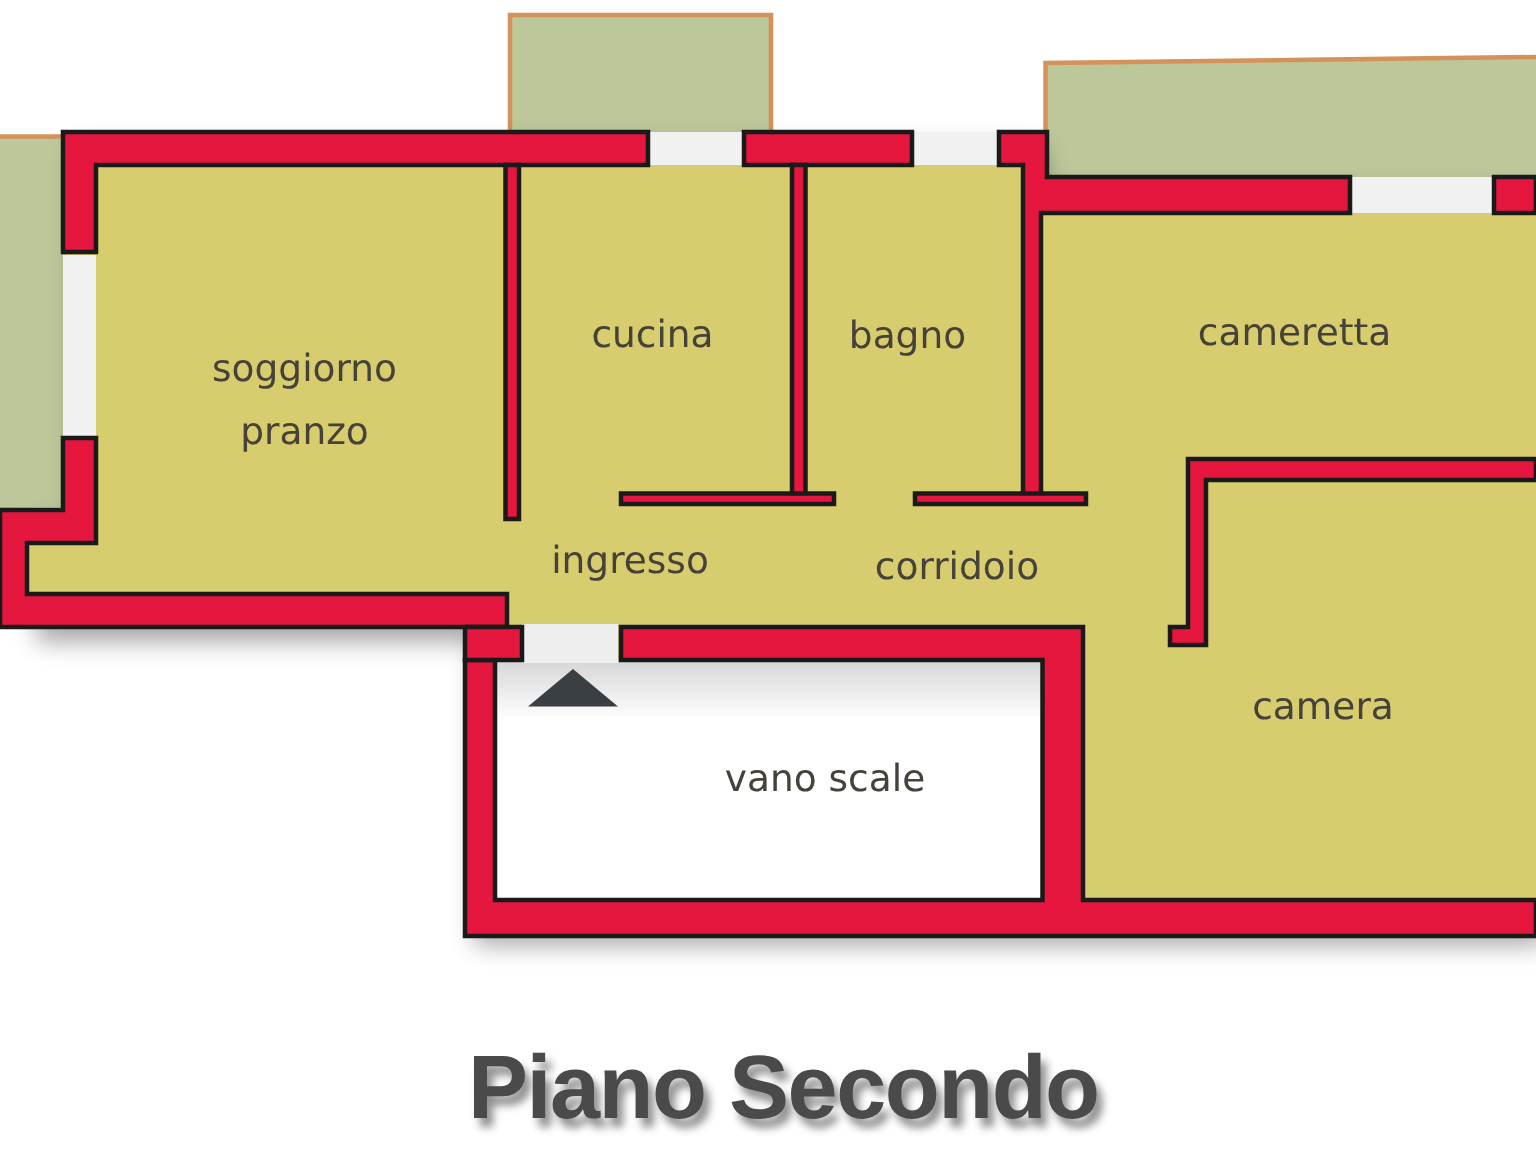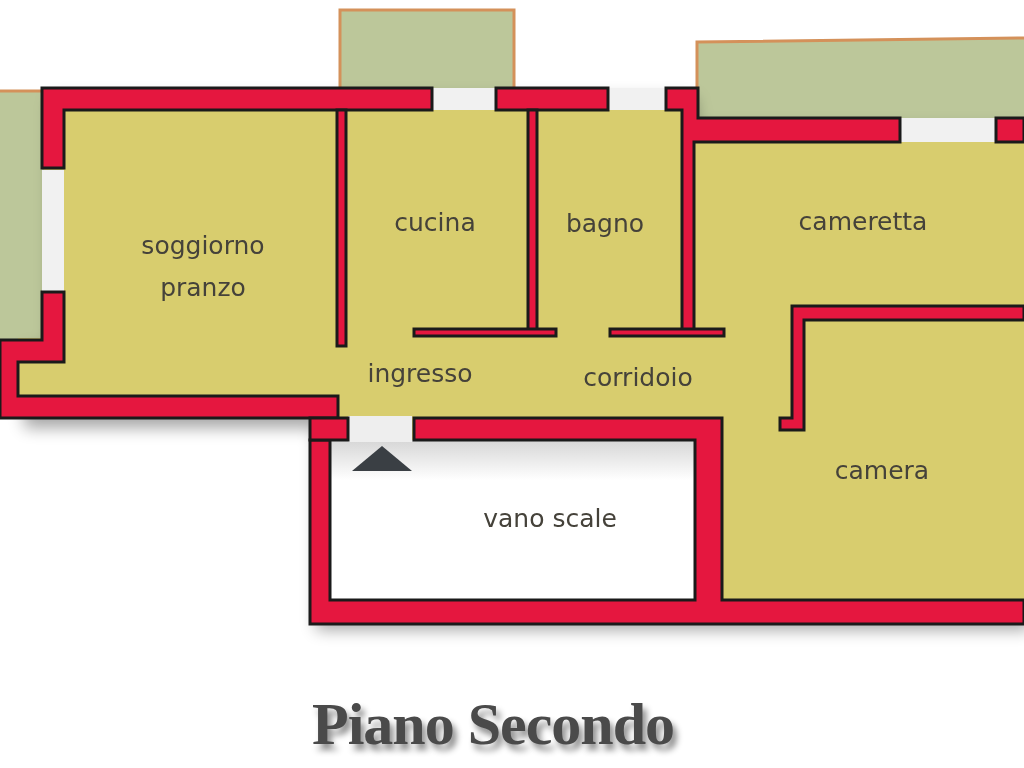--- a/index.html
+++ b/index.html
@@ -1,19 +1,19 @@
 <!DOCTYPE html>
 <html><head>
 <meta charset="utf-8">
 <style>
   html, body { margin:0; padding:0; background:#ffffff; }
   body { width:1024px; height:768px; overflow:hidden; position:relative; font-family:"DejaVu Sans", sans-serif; }
   #plan { position:absolute; left:0; top:0; width:1024px; height:768px; }
   .room-label { font-family:"DejaVu Sans", sans-serif; font-size:25px; fill:#45423a; text-anchor:middle; }
-  .title { position:absolute; left:312px; top:690px; font-family:Liberation Serif, serif; font-weight:bold; font-size:60px; color:#4a4a4a; letter-spacing:-1px; text-shadow:4px 6px 6px rgba(0,0,0,0.45); white-space:nowrap; }
+  .title { position:absolute; left:312px; top:690px; font-family:Liberation Sans, sans-serif; font-weight:bold; font-size:60px; color:#4a4a4a; letter-spacing:-1px; text-shadow:4px 6px 6px rgba(0,0,0,0.45); white-space:nowrap; }
 </style>
 </head>
 <body>
 
 <svg id="plan" viewBox="0 0 1024 768" xmlns="http://www.w3.org/2000/svg">
   <defs>
     <filter id="sh" x="-10%" y="-10%" width="130%" height="130%">
       <feGaussianBlur in="SourceAlpha" stdDeviation="8"></feGaussianBlur>
       <feOffset dx="6" dy="10"></feOffset>
       <feComponentTransfer>

